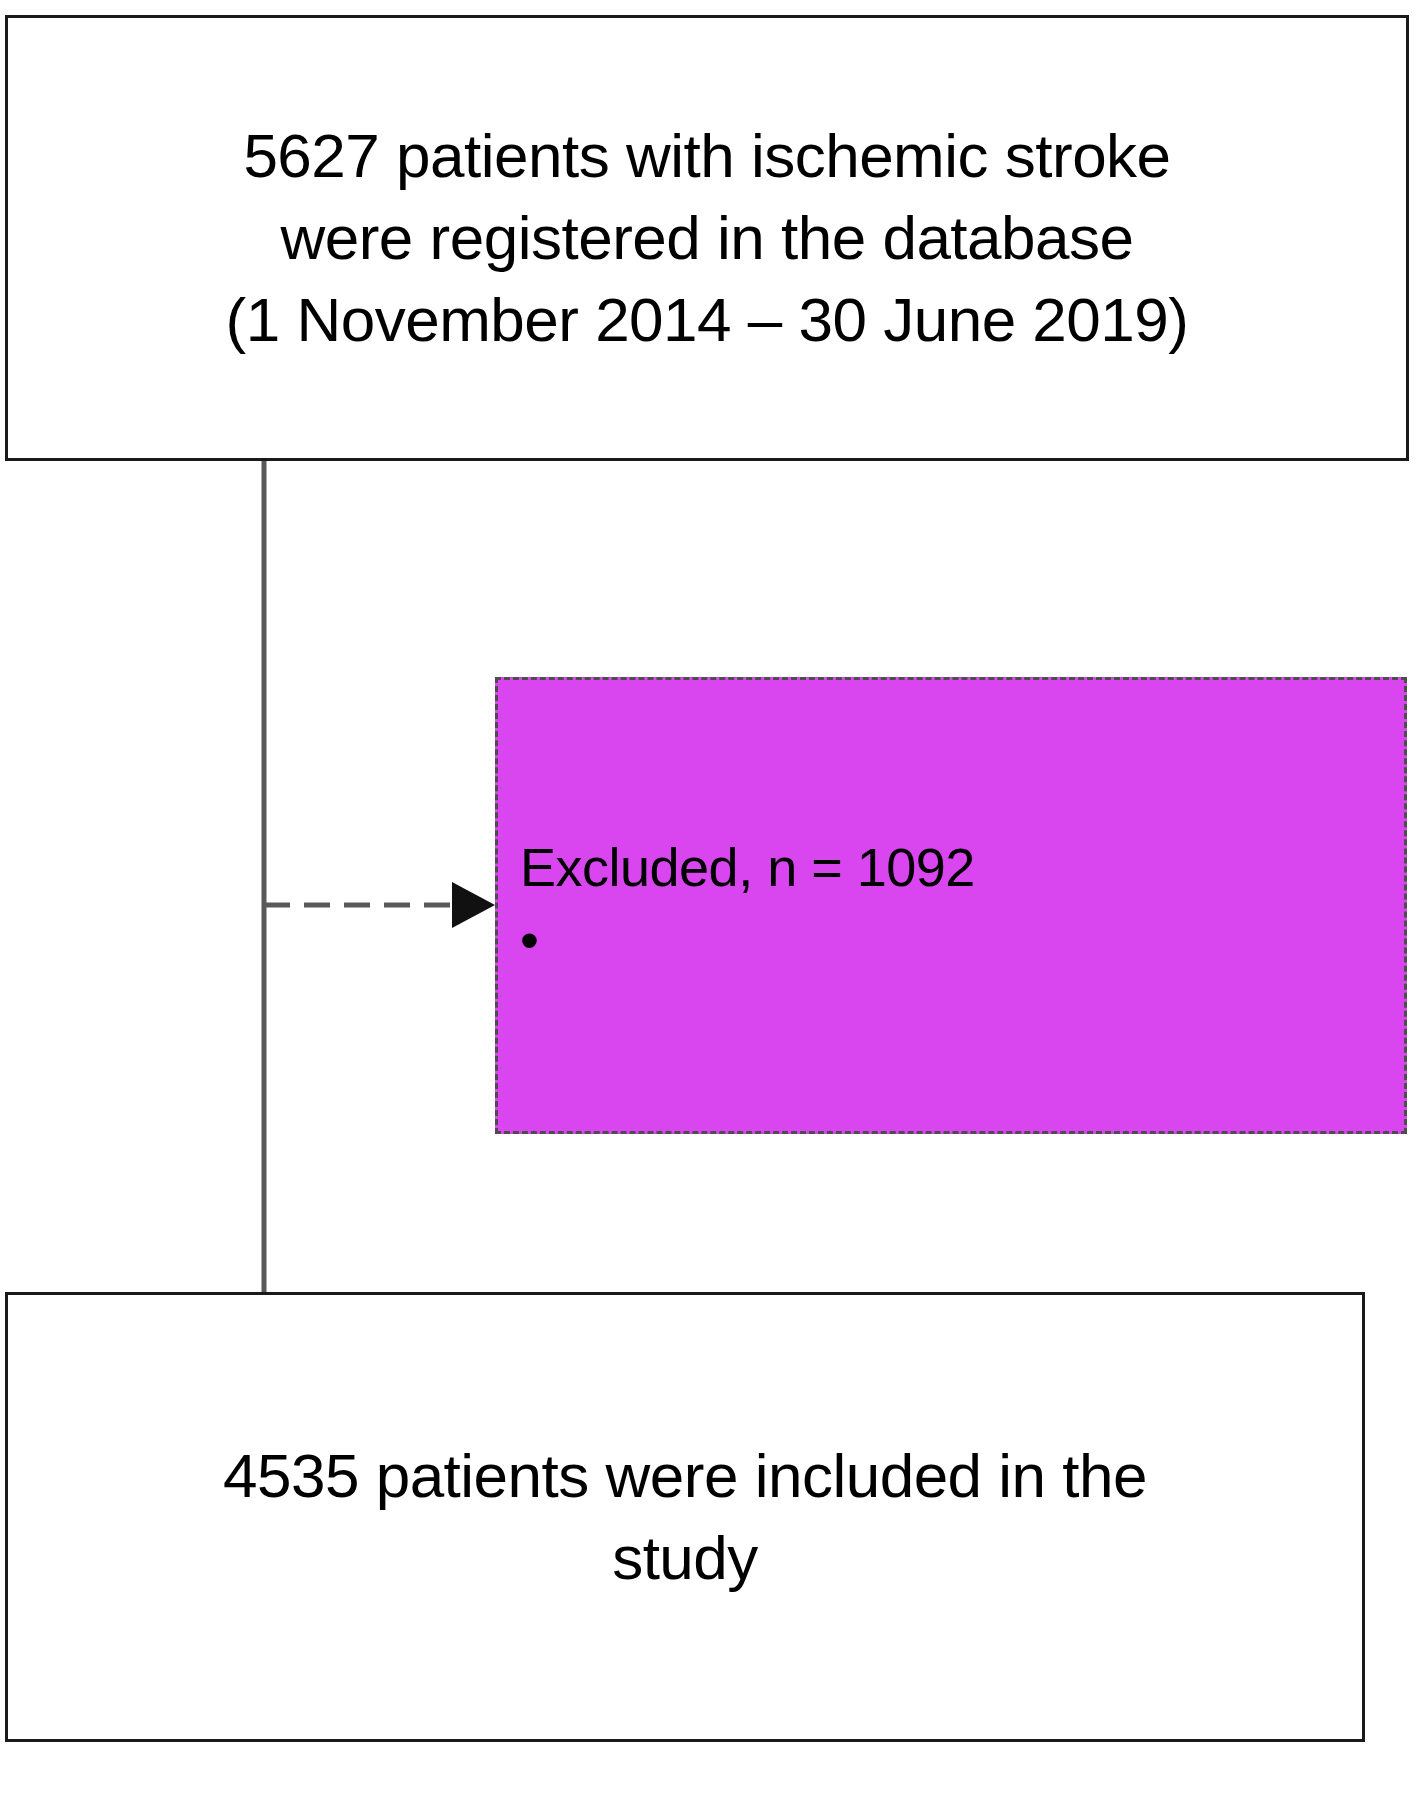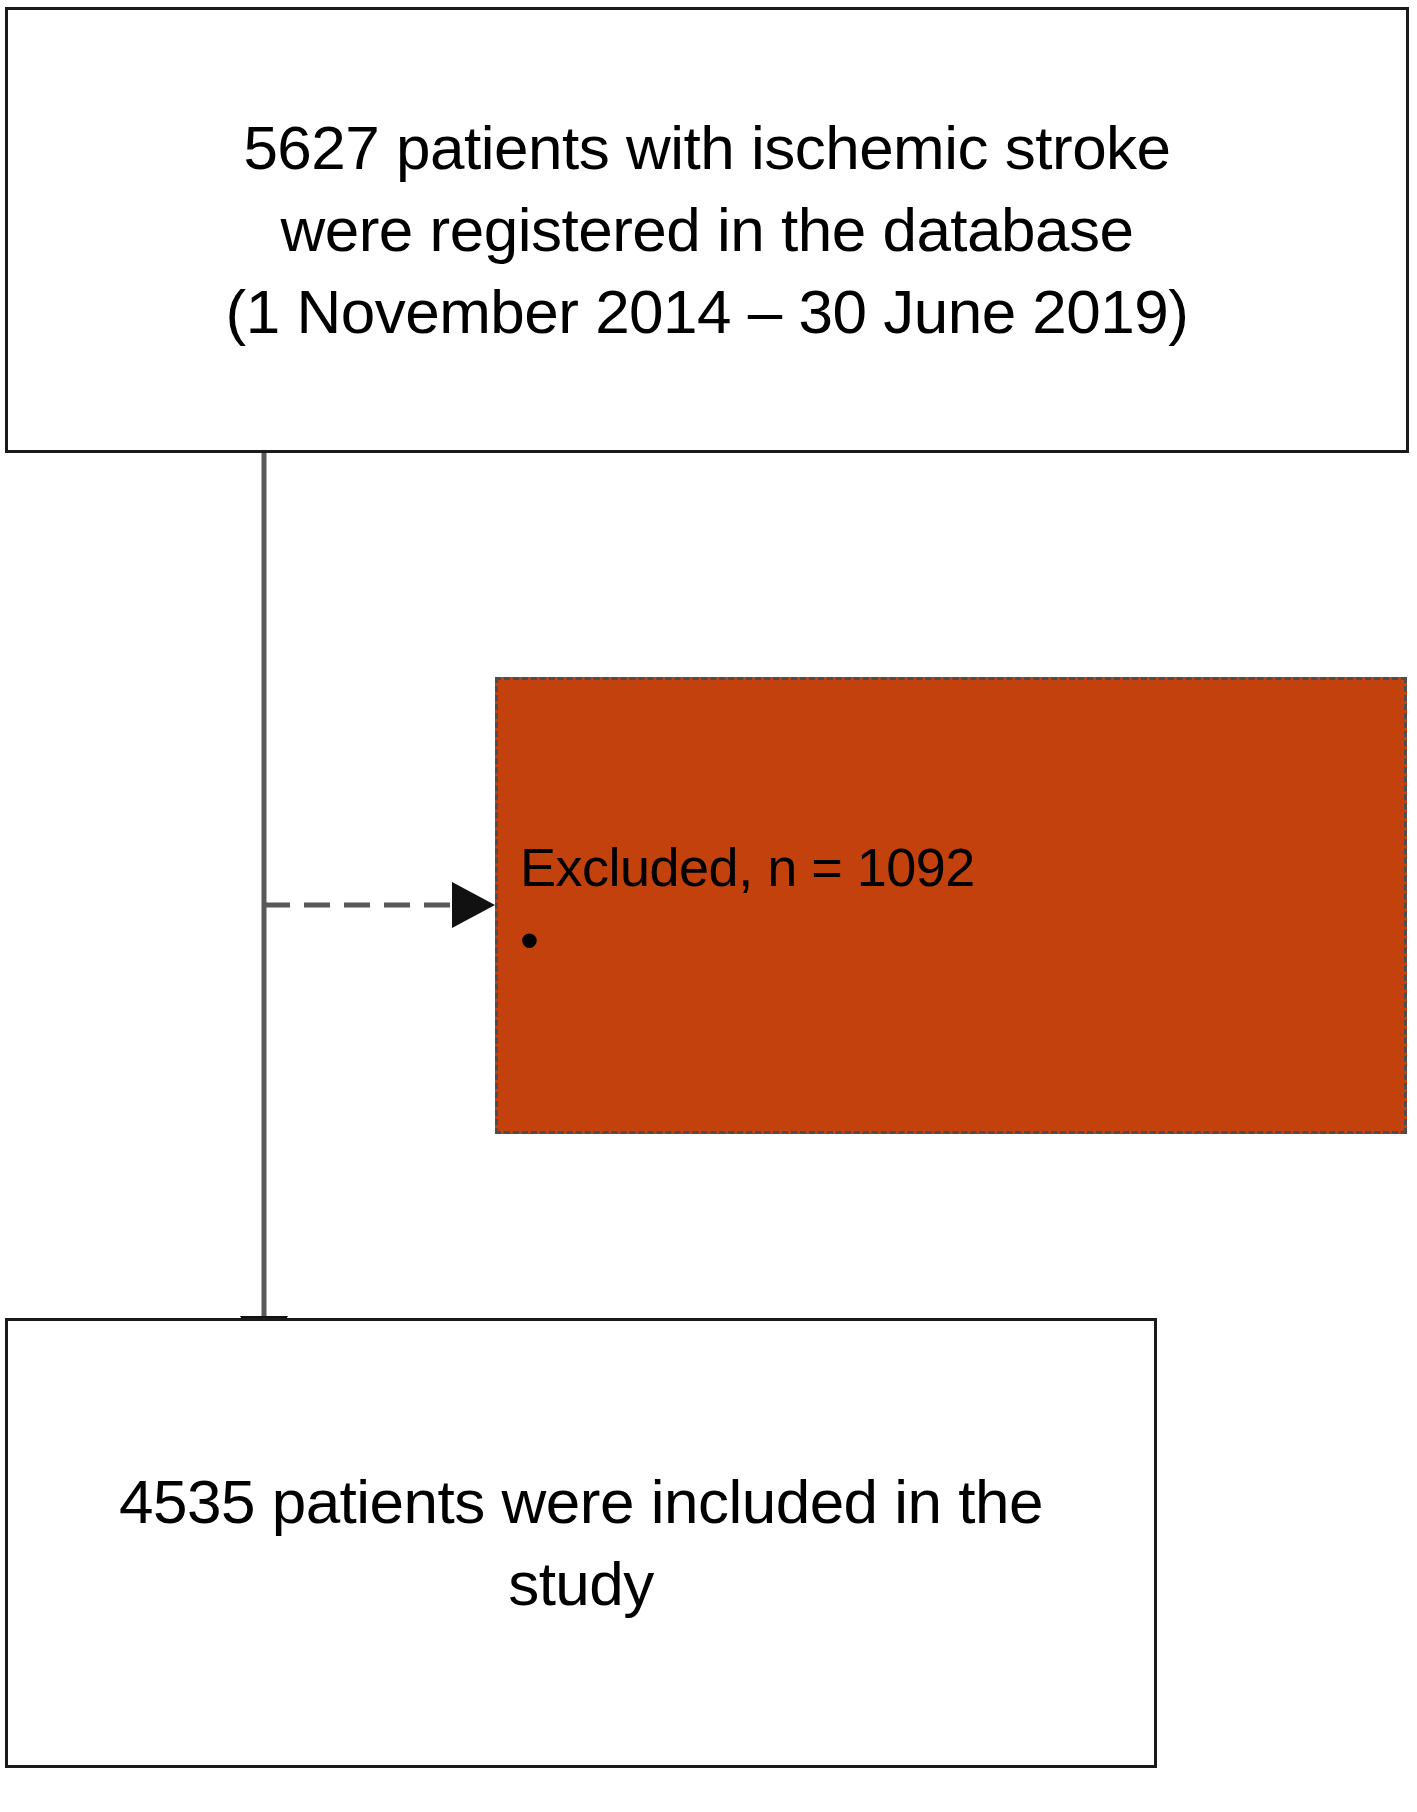--- a/index.html
+++ b/index.html
@@ -21,53 +21,54 @@
   
   .node-box {
     position: absolute;
     box-sizing: border-box;
     border: 3px solid #1a1a1a;
     background: #ffffff;
     display: flex;
     align-items: center;
     justify-content: center;
     text-align: center;
+    margin-top: 8px;
   }
   .node-text {
     font-size: 62px;
     line-height: 1.32;
     color: #000000;
     letter-spacing: -0.5px;
     white-space: pre-line;
     padding: 0 24px;
   }
 
   #box-registered {
     left: 5px;
     top: 7px;
     width: 1404px;
     height: 446px;
   }
   #box-included {
     left: 5px;
-    top: 1318px;
-    width: 1152px;
+    top: 1284px;
+    width: 1360px;
     height: 450px;
   }
 
   
   #box-excluded {
     position: absolute;
     box-sizing: border-box;
     left: 495px;
     top: 677px;
     width: 912px;
     height: 457px;
     border: 3px dashed #4d4d4d;
-    background: #c2410c;
+    background: #d946ef;
     display: flex;
     flex-direction: column;
     justify-content: center;
     padding: 0 10px 0 22px;
   }
   .excluded-heading {
     font-size: 54px;
     line-height: 1.18;
     color: #000000;
     letter-spacing: -0.5px;

